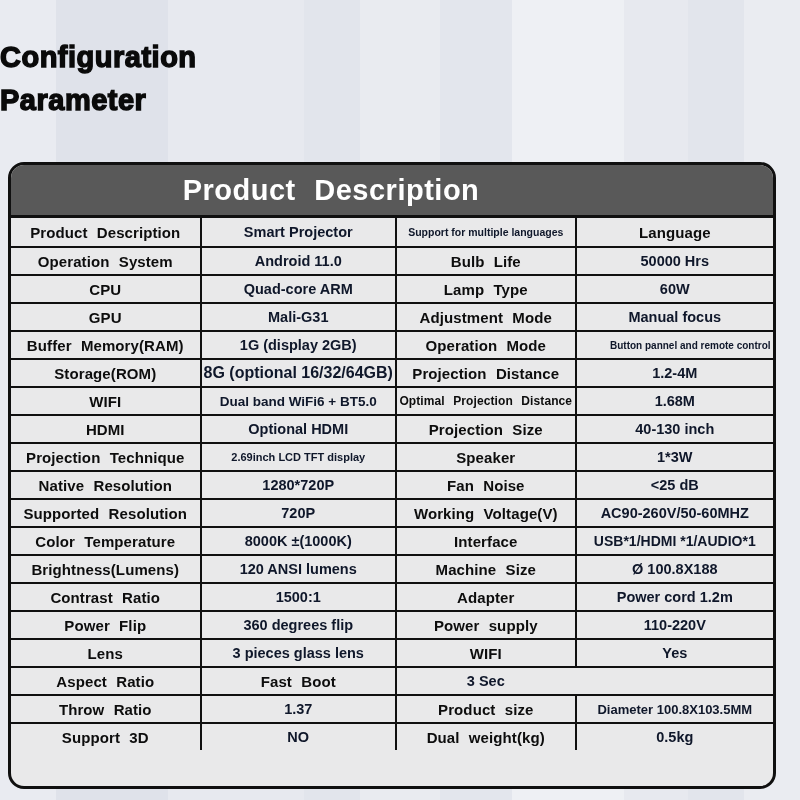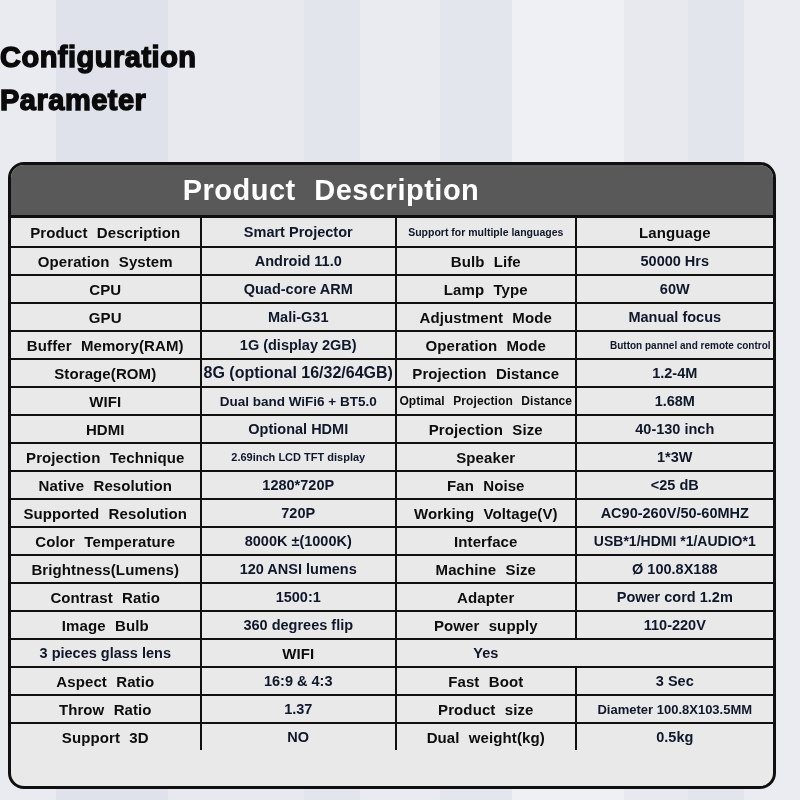--- a/index.html
+++ b/index.html
@@ -310,51 +310,51 @@
     <div class="cell label">
           <span>Adapter</span>
         </div>
     <div class="cell value">
           <span>Power cord 1.2m</span>
         </div>
   </div>
 
   <div class="row">
     <div class="cell label">
-          <span>Image Bulb</span>
+          <span>Power Flip</span>
         </div>
     <div class="cell value">
           <span>360 degrees flip</span>
         </div>
     <div class="cell label">
           <span>Power supply</span>
         </div>
     <div class="cell value">
           <span>110-220V</span>
         </div>
   </div>
 
   <div class="row">
+    <div class="cell label">
+          <span>Lens</span>
+        </div>
     <div class="cell value">
           <span>3 pieces glass lens</span>
         </div>
     <div class="cell label">
           <span>WIFI</span>
         </div>
     <div class="cell value">
           <span>Yes</span>
         </div>
   </div>
 
   <div class="row">
     <div class="cell label">
           <span>Aspect Ratio</span>
-        </div>
-    <div class="cell value">
-          <span>16:9 &amp; 4:3</span>
         </div>
     <div class="cell label">
           <span>Fast Boot</span>
         </div>
     <div class="cell value">
           <span>3 Sec</span>
         </div>
   </div>
 
   <div class="row">

